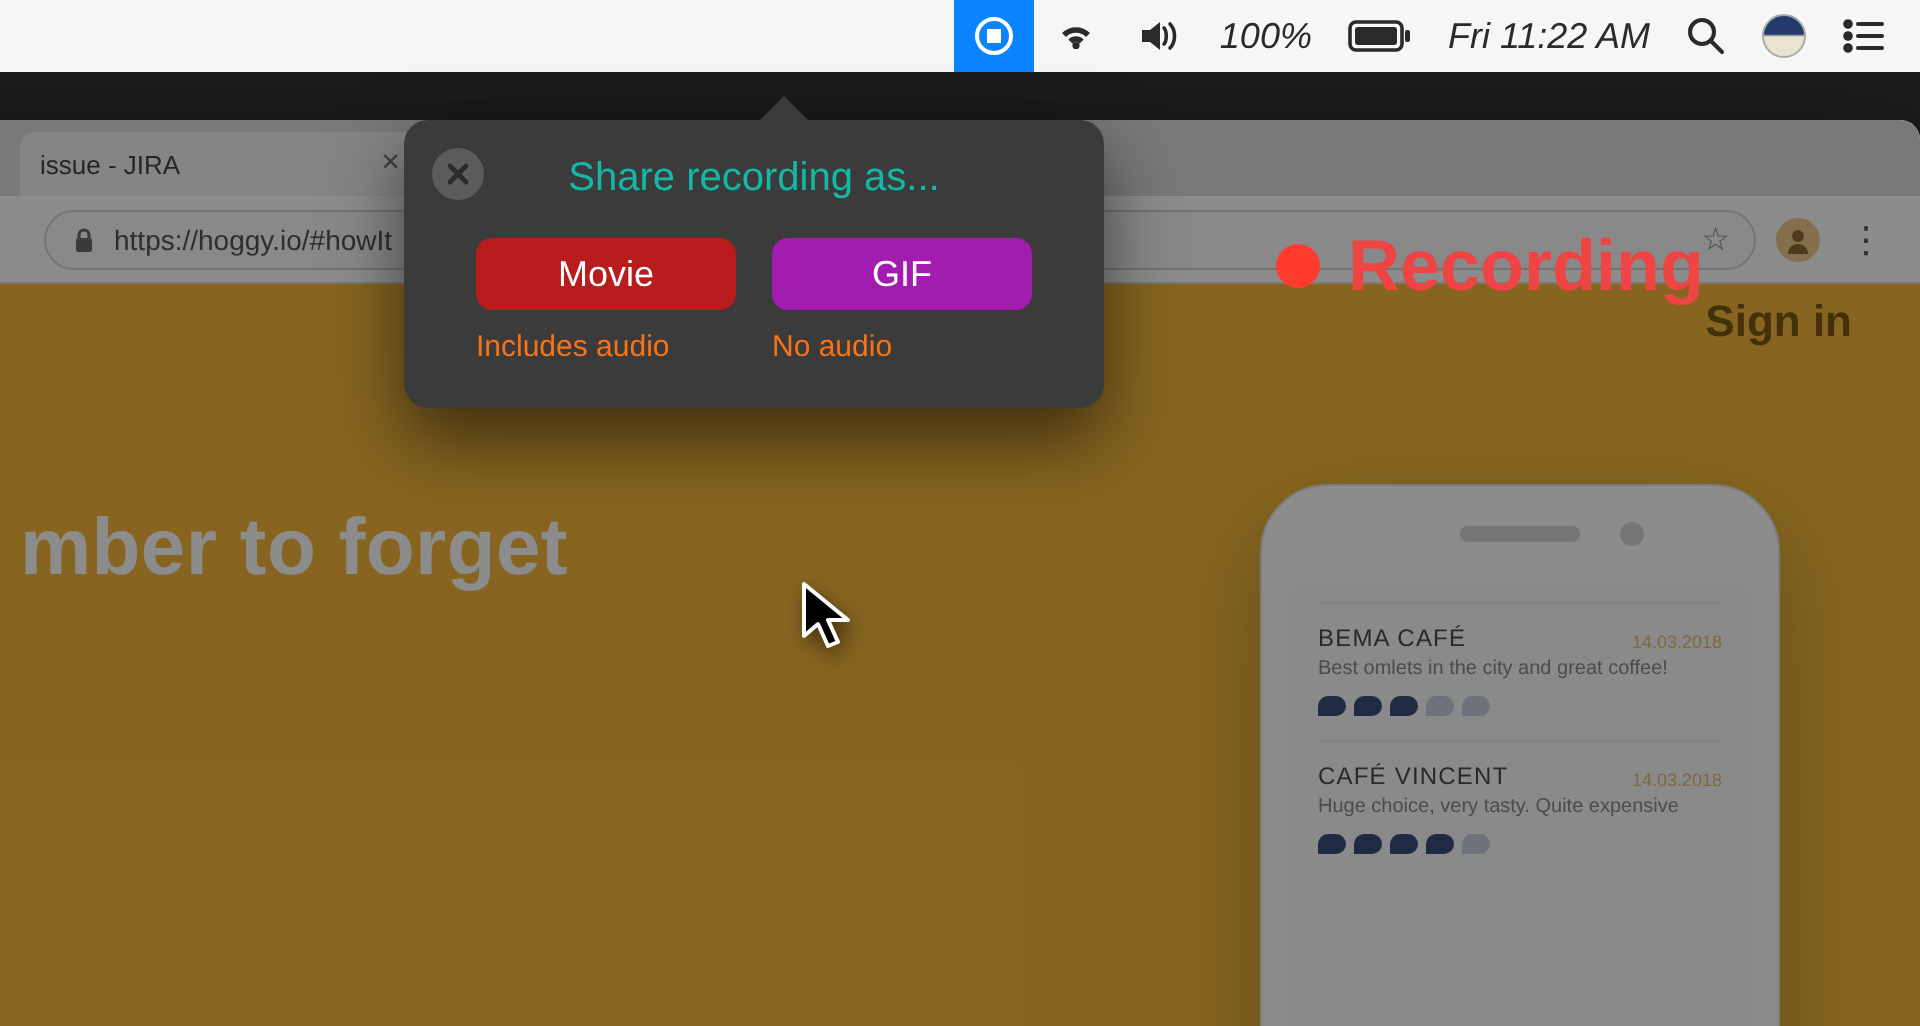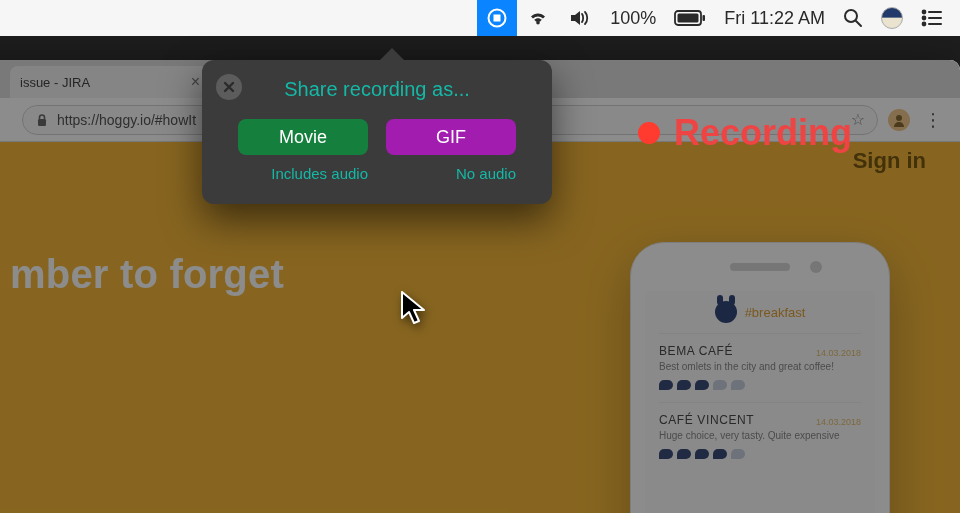--- a/index.html
+++ b/index.html
@@ -19,21 +19,21 @@
   height: 36px;
   background: #f6f6f6;
   display: flex;
   align-items: center;
   justify-content: flex-end;
   padding-right: 8px;
   font-size: 18px;
   color: #2a2a2a;
   z-index: 10;
 }
-.menubar .item { padding: 0 9px; display: flex; align-items: center; height:100%; }
+.menubar .item { padding: 0 9px; display: flex; align-items: center; height:100%;font-style:italic; }
 .record-active {
   background: #0a84ff;
   display: flex; align-items: center; justify-content: center;
   height: 100%; width: 40px;
 }
 .record-active svg { display:block; }
 .status-ico svg { display:block; }
 .avatar {
   width: 22px; height: 22px; border-radius: 50%;
   background: linear-gradient(180deg,#223a6b 0%, #223a6b 45%, #e9e3d0 52%, #e9e3d0 100%);
@@ -211,23 +211,23 @@
 }
 .pop-btns{ display:flex; gap:18px; justify-content:center;}
 .pop-btn{
   flex:0 0 130px; height:36px;
   border-radius:8px;
   background:#a21caf;
   color:#fff; font-size:18px;
   display:flex; align-items:center; justify-content:center;
   cursor:pointer;
 }
-.pop-btn.primary{ background:#15803d; }
+.pop-btn.primary{ background:#b91c1c; }
 .pop-subs{ display:flex; gap:18px; justify-content:center; margin-top:10px;}
-.pop-sub{ flex:0 0 130px; text-align:right; font-size:15px; color:#14b8a6;}
+.pop-sub{ flex:0 0 130px; text-align:left; font-size:15px; color:#f97316;}
 
 
 .cursor-arrow{
   position:absolute; top:290px; left:400px; z-index:30;
 }
 .cursor-arrow svg{ filter: drop-shadow(2px 4px 5px rgba(0,0,0,.5)); }
 </style>
 </head>
 <body>
 
@@ -309,24 +309,20 @@
       <span class="kebab">⋮</span>
     </div>
   </div>
 
   <div class="hero">
     <a class="signin">Sign in</a>
     <h1>mber to forget</h1>
 
     <div class="phone">
       <div class="phone-screen">
-        <div class="ph-head">
-          <div class="ph-logo"></div>
-          <div class="ph-tag">#breakfast</div>
-        </div>
         <div class="ph-card">
           <div class="ph-row1">
             <div class="ph-name">BEMA CAFÉ</div>
             <div class="ph-date">14.03.2018</div>
           </div>
           <div class="ph-desc">Best omlets in the city and great coffee!</div>
           <div class="ph-rate">
               <span></span>
               <span></span>
               <span></span>

